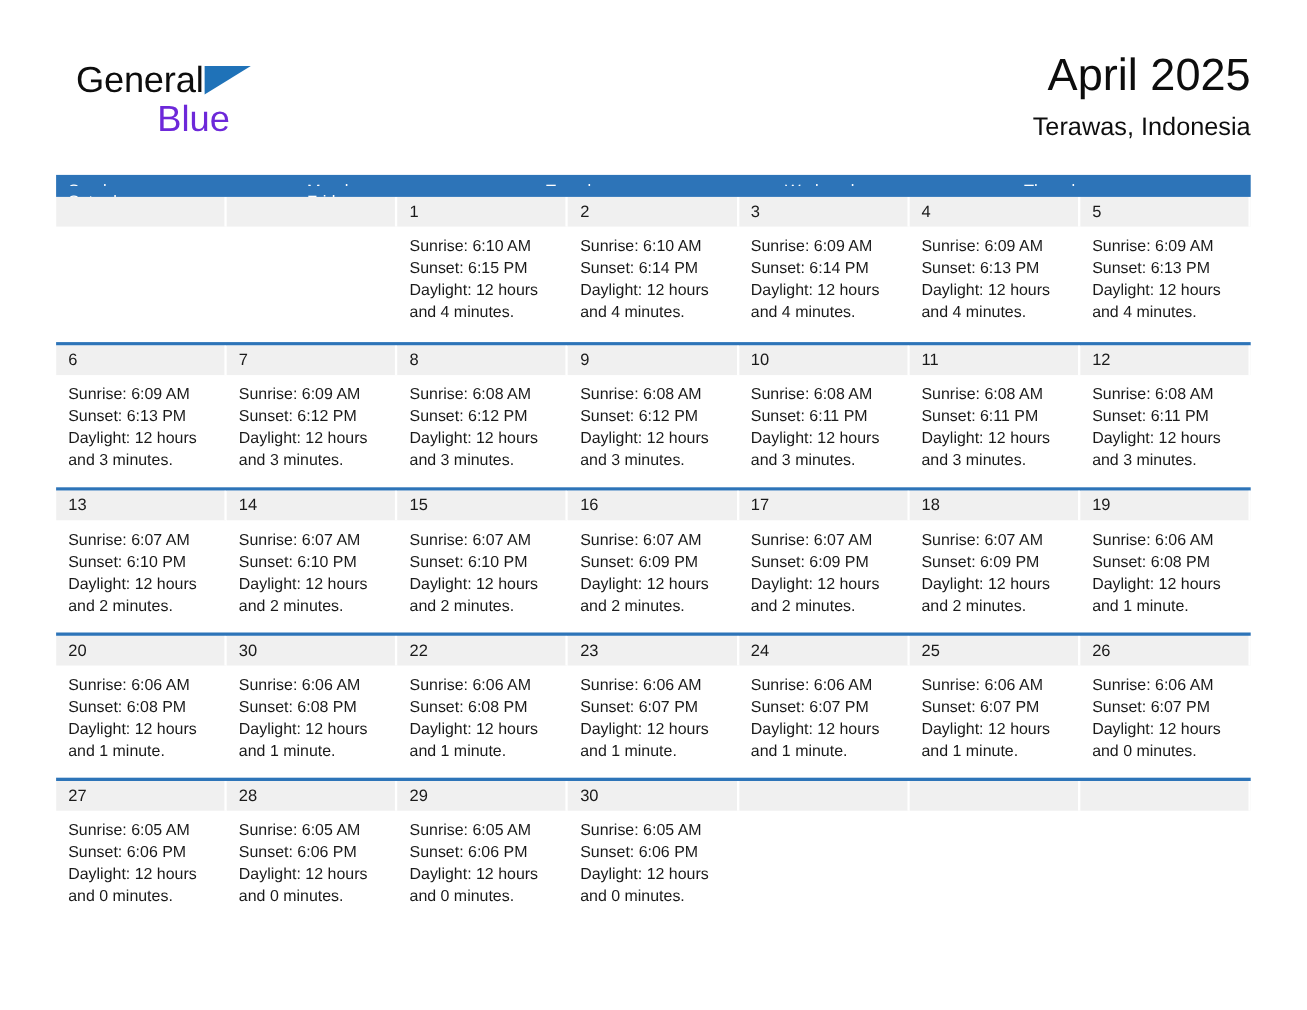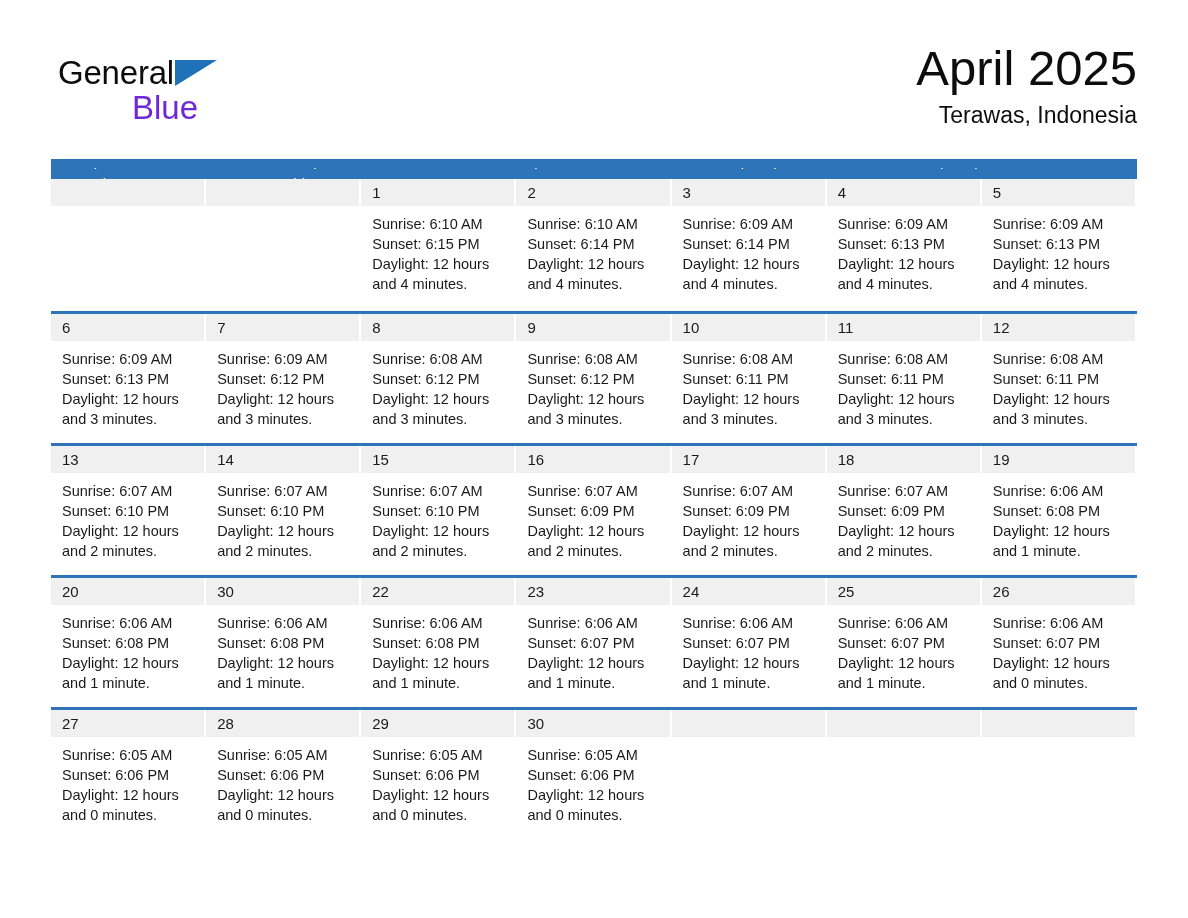--- a/index.html
+++ b/index.html
@@ -25,21 +25,21 @@
   
   .header {
     position: absolute;
     left: 51px;
     top: 44px;
     width: 1086px;
     height: 104px;
   }
   .brand {
     position: absolute;
-    left: 7px;
+    left: 18px;
     top: 10px;
     width: 260px;
     height: 80px;
   }
   .brand-line1 {
     position: relative;
     height: 38px;
     line-height: 38px;
     font-size: 33px;
     color: #0d0d0d;
@@ -67,21 +67,21 @@
     color: #6d28d9;
     white-space: nowrap;
   }
   .title-block {
     position: absolute;
     right: 0;
     top: 0;
     text-align: right;
   }
   .cal-title {
-    font-size: 49px;
+    font-size: 41px;
     line-height: 48px;
     color: #0d0d0d;
     white-space: nowrap;
   }
   .cal-subtitle {
     margin-top: 9px;
     font-size: 23px;
     line-height: 28px;
     color: #0d0d0d;
     white-space: nowrap;

